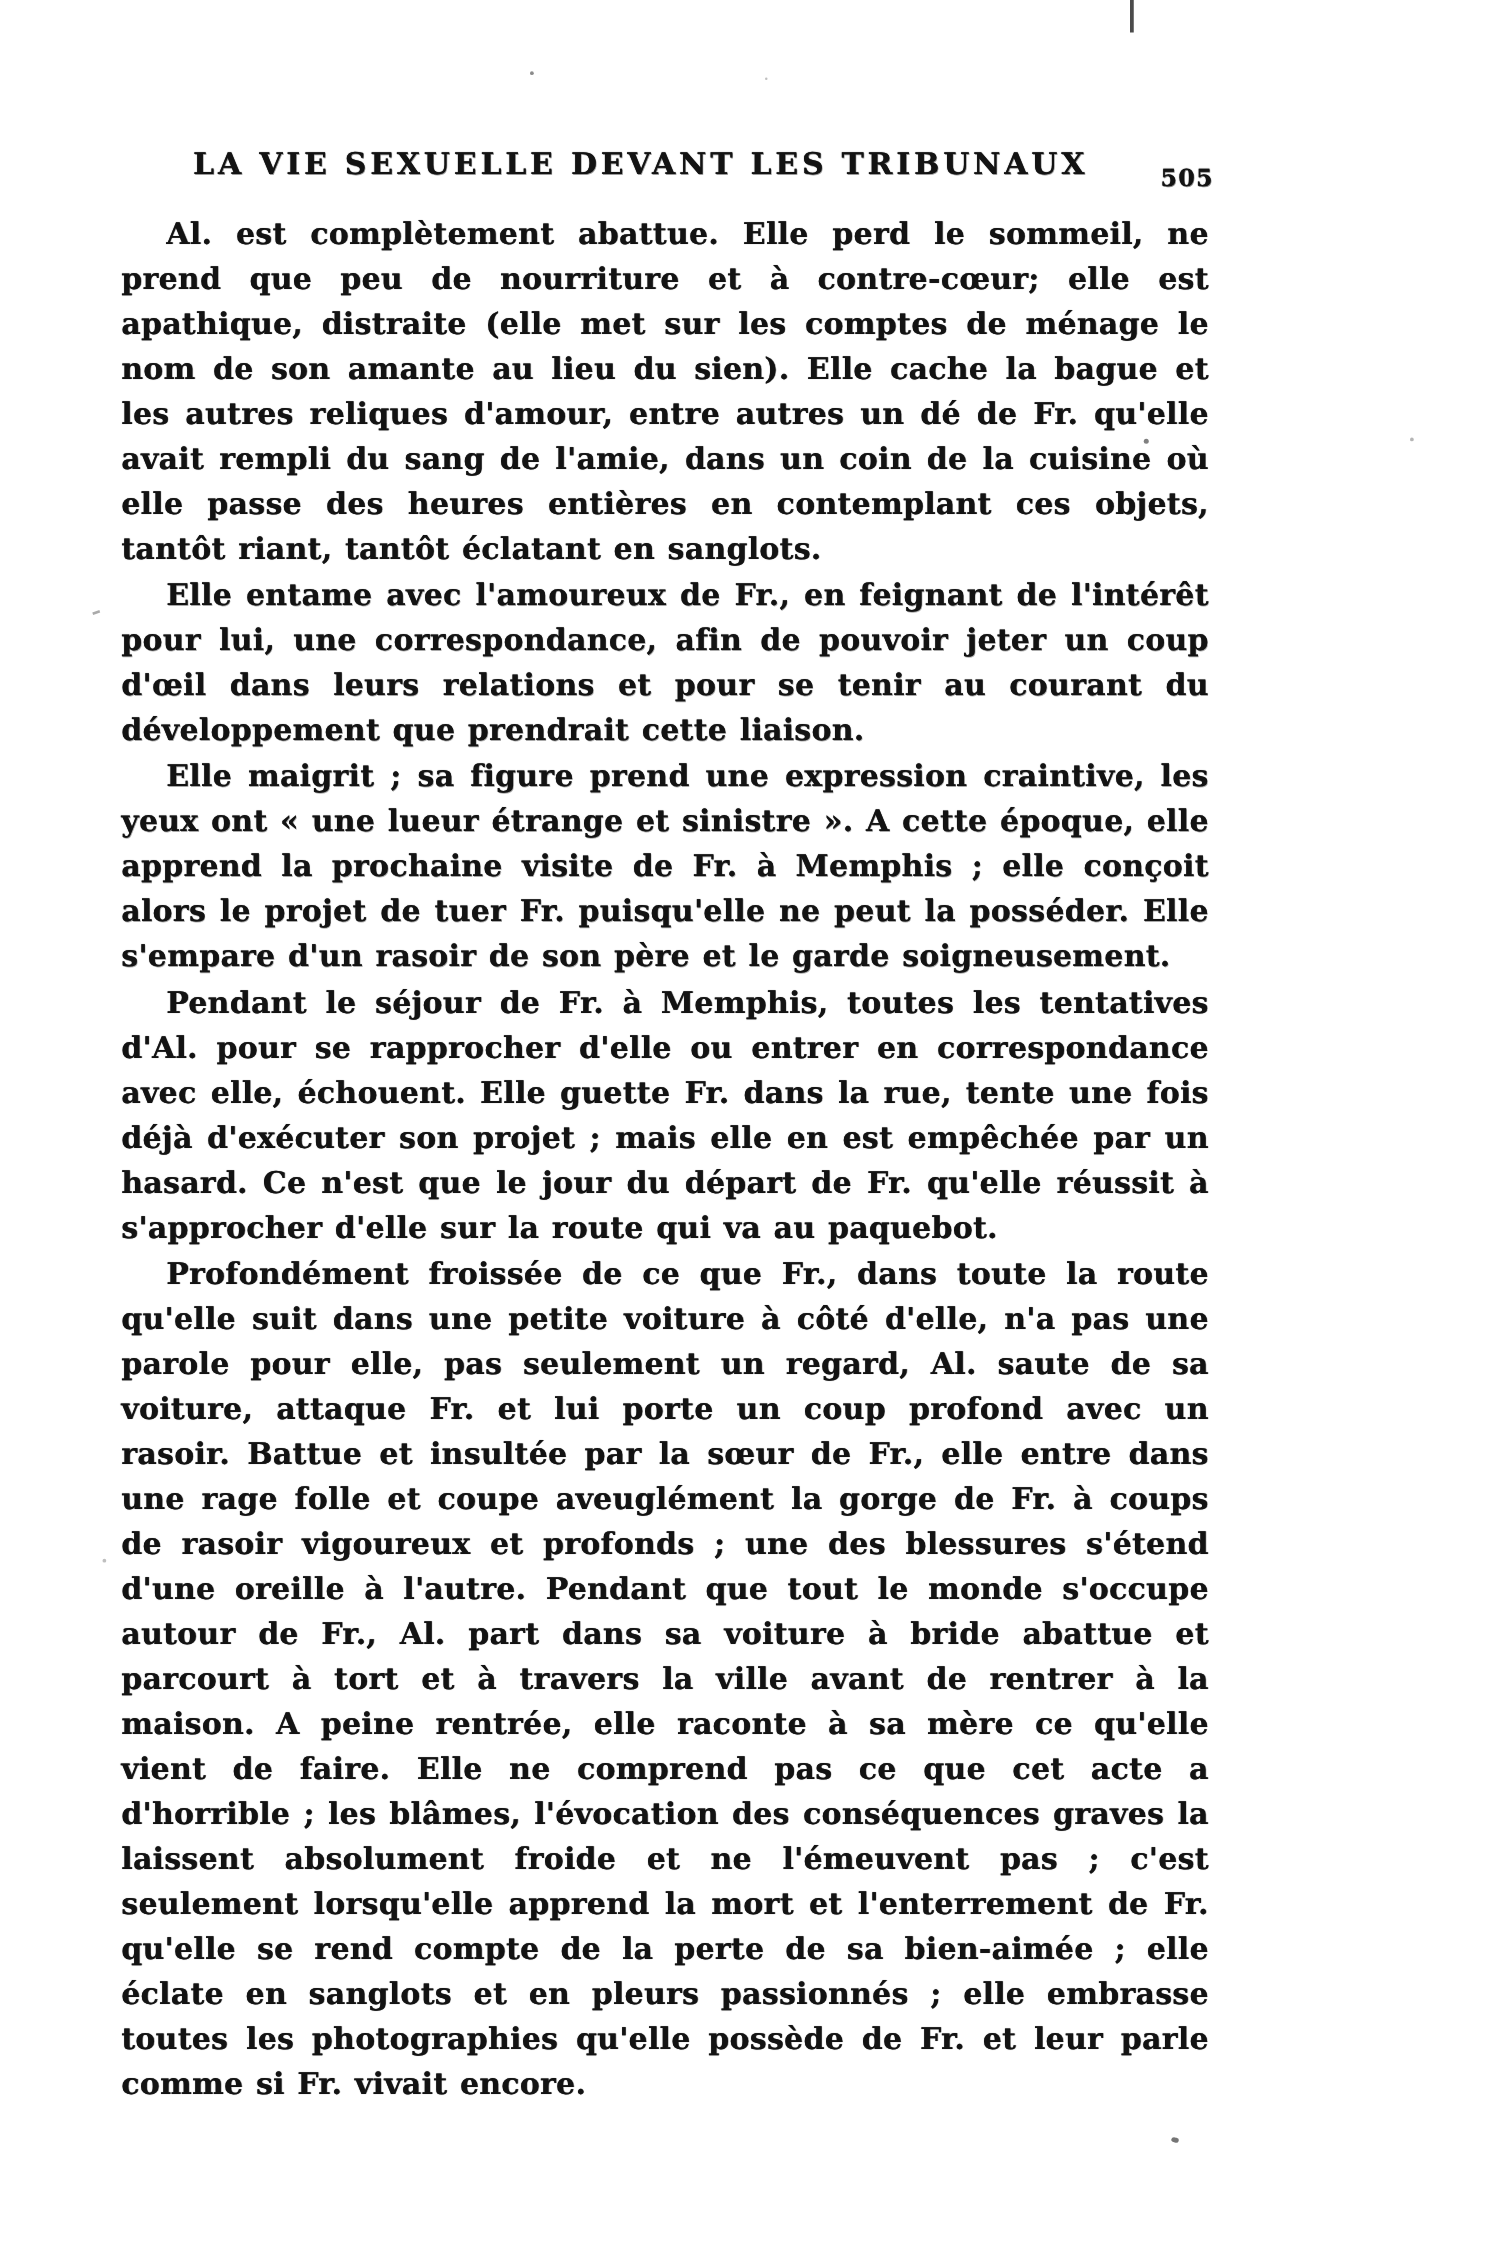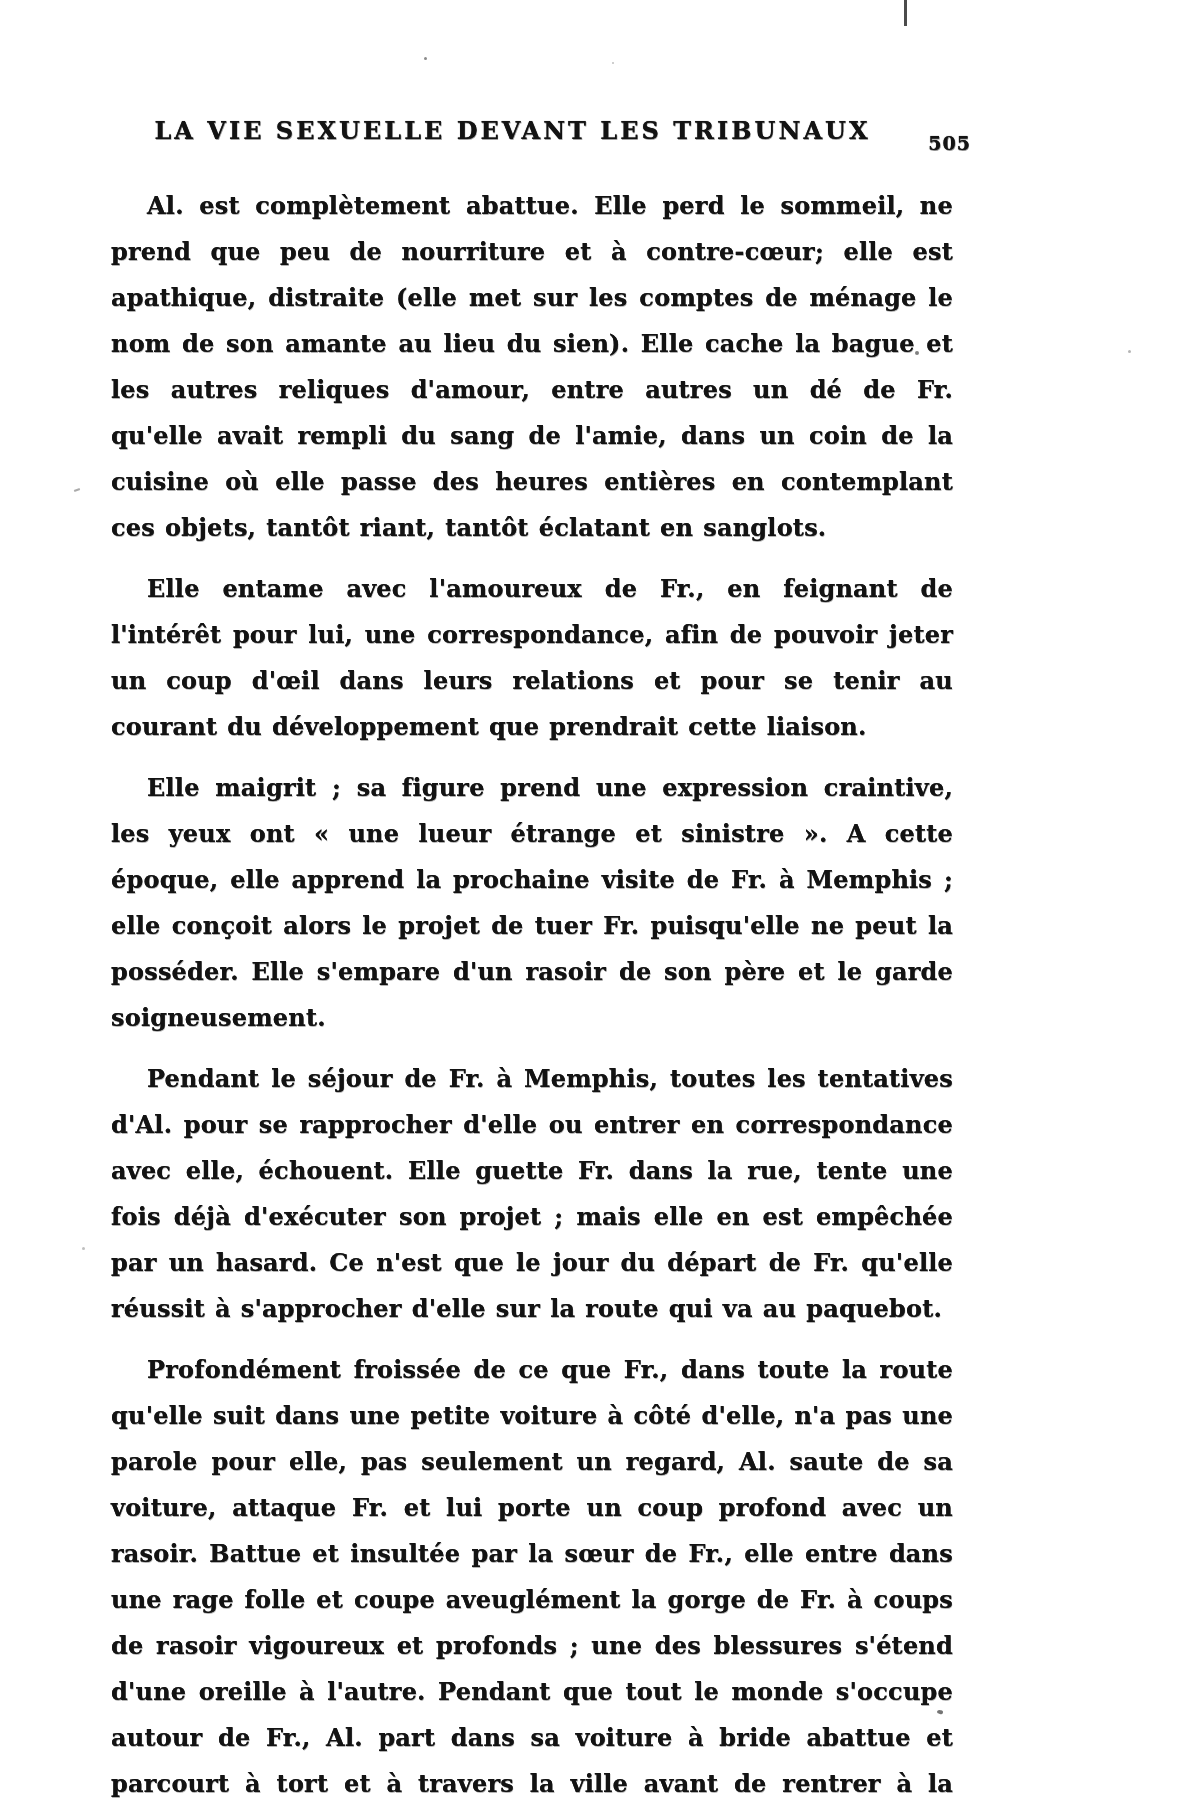--- a/index.html
+++ b/index.html
@@ -46,23 +46,23 @@
     margin-top: 13px;
   }
   
   .body-block {
     position: absolute;
     top: 168px;
     left: 96px;
     width: 872px;
   }
   .body-block p {
-    margin: 15px;
+    margin: 1px;
     font-size: 24px;
-    line-height: 46px;
+    line-height: 36px;
     font-weight: bold;
     text-align: justify;
     text-indent: 36px;
     letter-spacing: 0.2px;
     word-spacing: 1.5px;
     text-shadow: 0 0 0.6px rgba(0,0,0,0.75), 0.5px 0.5px 0 rgba(0,0,0,0.3);
   }
   
   .artifact {
     position: absolute;

